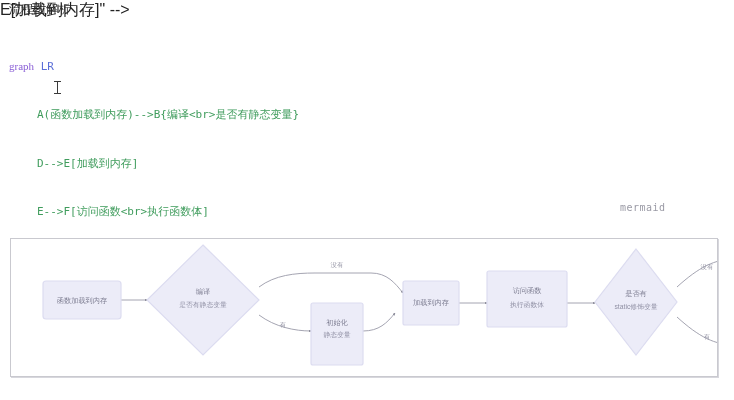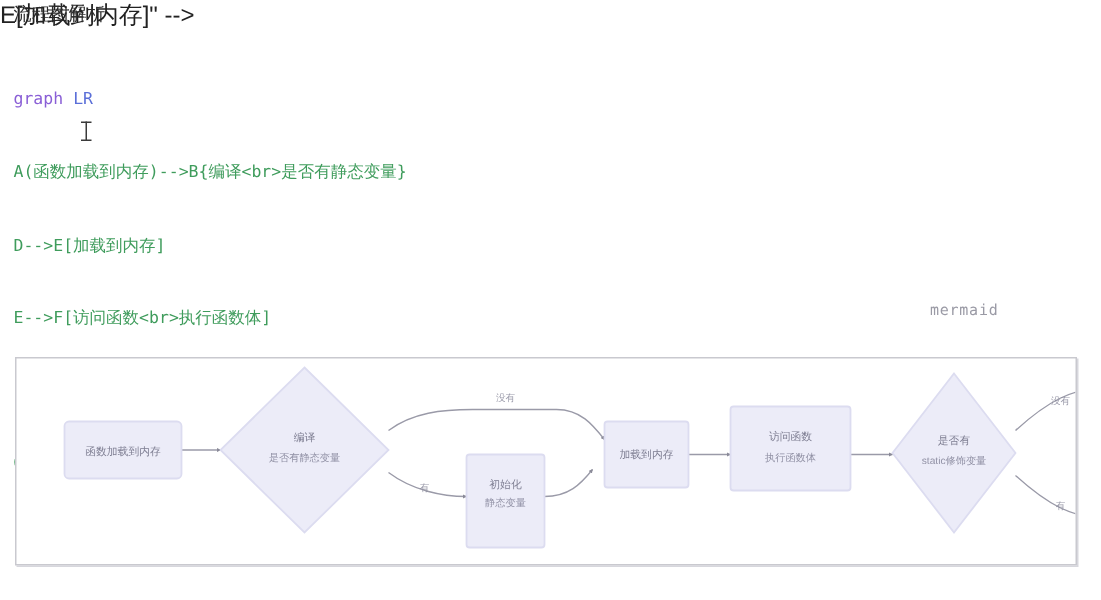--- a/index.html
+++ b/index.html
@@ -20,23 +20,23 @@
   }
 
   
   .code-block{
     position:absolute;left:9px;top:26px;width:540px;
     font-family:"DejaVu Sans Mono","Liberation Mono",monospace;
     font-size:11px;line-height:16.2px;
     white-space:pre;
   }
   .code-line{height:16.2px;}
-  .tok-kw{color:#8a5fd6;}
+  .tok-kw{color:#8a5fd6;font-family:Liberation Serif, serif;}
   .tok-dir{color:#5b6fd8;}
-  .tok-green{color:#3f9c5c;}
+  .tok-green{color:#3f9c5c;margin-left:28px;}
 
   
   .mermaid-label{
     position:absolute;left:620px;top:202px;
     font-family:"DejaVu Sans Mono","Liberation Mono",monospace;
     font-size:10px;color:#9a9aa5;letter-spacing:.5px;
   }
 
   
   .diagram-frame{

